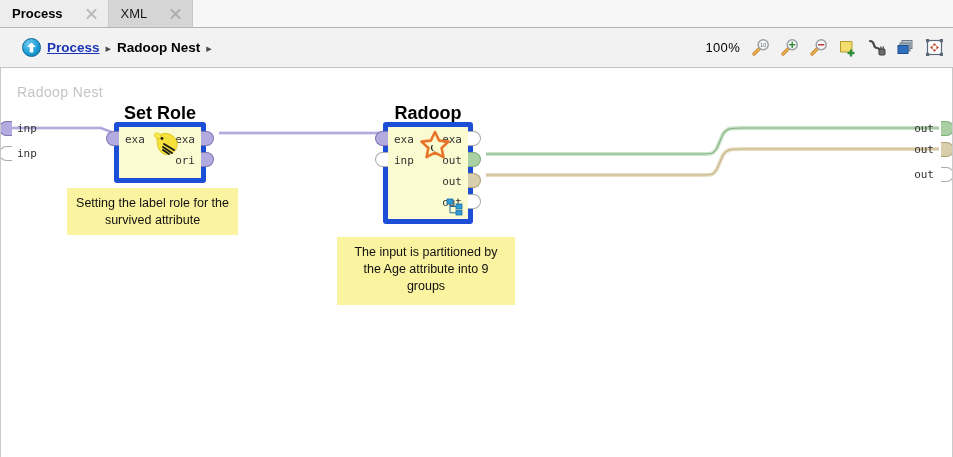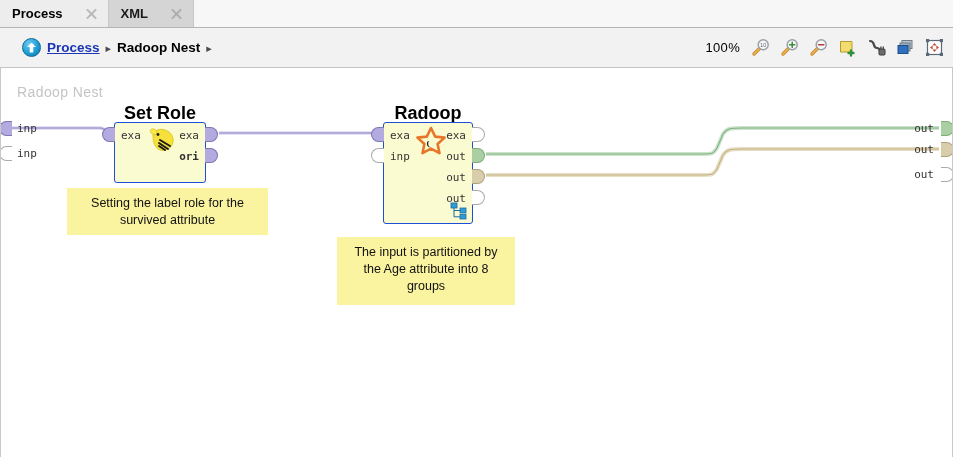--- a/index.html
+++ b/index.html
@@ -27,21 +27,21 @@
     position: relative;
   }
   .tab.active {
     background: #ededed;
     font-weight: bold;
     color: #000;
   }
   .tab.inactive {
     background: #d5d5d5;
     color: #1a1a1a;
-    font-weight: bold;
+    font-weight: normal;
   }
   .tab-label { white-space: nowrap; }
   .tab-close {
     width: 13px; height: 13px;
     position: relative;
     flex: 0 0 auto;
     opacity: .55;
   }
   .tab-close::before, .tab-close::after {
     content: ""; position: absolute;
@@ -106,21 +106,21 @@
 
   
   .op { position: absolute; }
   .op-title {
     position: absolute; top: -19px; left: 0; width: 100%;
     text-align: center; font-size: 18px; font-weight: bold; color: #000;
     white-space: nowrap;
   }
   .op-body {
     background: #fbfbd2;
-    border: 1px solid #1d4ed8;
+    border: 5px solid #1d4ed8;
     border-radius: 3px;
     width: 100%; height: 100%;
     position: relative;
     padding-left: 20px;
   }
   .port-label {
     position: absolute; font-size: 11px; color: #333;
     font-family: "DejaVu Sans Mono", monospace;
     line-height: 1;
   }
@@ -300,21 +300,21 @@
     <div class="op-title">Set Role</div>
     <div class="op-body">
 
       <div class="port port-in p-purple" style="top:4px;"></div>
       <div class="port-label port-left-lbl" style="top:7px;">exa</div>
 
       <div class="port port-out p-purple" style="top:4px;"></div>
       <div class="port-label port-right-lbl" style="top:7px;">exa</div>
 
       <div class="port port-out p-purple" style="top:25px;"></div>
-      <div class="port-label port-right-lbl" style="top:28px;font-weight:bold;">ori</div>
+      <div class="port-label port-right-lbl" style="top:28px;">ori</div>
 
       <span style="position:absolute; left:33px; top:4px; width:30px; height:28px;">
         <svg width="30" height="28" viewBox="0 0 30 28">
           <path d="M5 9 C5 4 11 1 17 3 C23 5 26 10 25 15 C24 21 18 25 12 23 C7 21 5 15 5 9Z" fill="#f5e03c" stroke="#d8c114" stroke-width="0.8"></path>
           <path d="M4 7 C1 5 2 1 6 2 C9 3 9 6 8 8Z" fill="#f7e84e" stroke="#d8c114" stroke-width="0.7"></path>
           <path d="M12 13 L22 19 M11 16 L20 22 M11 19 L17 23" stroke="#1c1c1c" stroke-width="2" stroke-linecap="round"></path>
           <circle cx="10" cy="7.5" r="1.4" fill="#1c1c1c"></circle>
         </svg>
       </span>
     </div>
@@ -353,20 +353,20 @@
         <svg width="18" height="18" viewBox="0 0 18 18">
           <rect x="1" y="1" width="6" height="5" fill="#2f9bd8" stroke="#1d6d9c" stroke-width="0.8"></rect>
           <rect x="10" y="6" width="6" height="5" fill="#2f9bd8" stroke="#1d6d9c" stroke-width="0.8"></rect>
           <rect x="10" y="12.5" width="6" height="4.5" fill="#2f9bd8" stroke="#1d6d9c" stroke-width="0.8"></rect>
           <path d="M4 6 V14.8 H10 M4 8.5 H10" fill="none" stroke="#1d6d9c" stroke-width="1"></path>
         </svg>
       </span>
     </div>
   </div>
 
-  <div class="note" style="left:66px; top:120px; width:201px; height:47px;">Setting the label role for the
+  <div class="note" style="left:66px; top:120px; width:171px; height:47px;">Setting the label role for the
 survived attribute</div>
 
   <div class="note" style="left:336px; top:169px; width:178px; height:68px;">The input is partitioned by
-the Age attribute into 8
+the Age attribute into 9
 groups</div>
 
 </div>
 
 </body></html>

